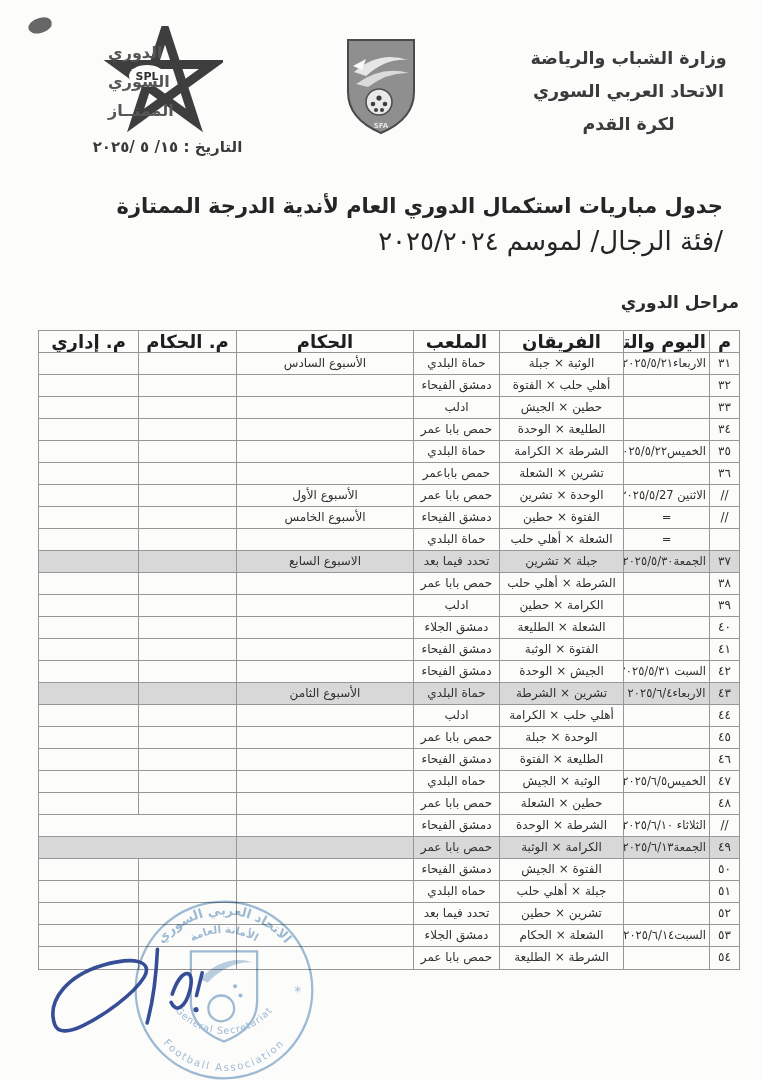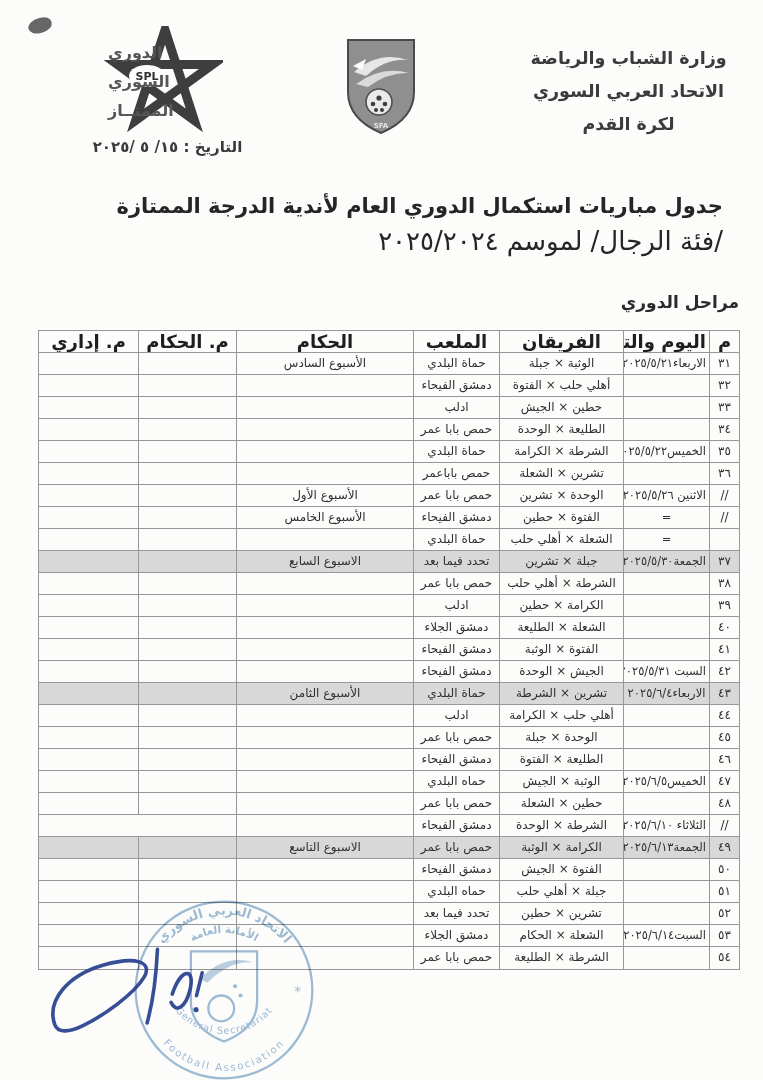--- a/index.html
+++ b/index.html
@@ -159,21 +159,21 @@
       <div class="td c0">٣٦</div>
       <div class="td c1"></div>
       <div class="td c2">تشرين × الشعلة</div>
       <div class="td c3">حمص باباعمر</div>
       <div class="td c4"></div>
       <div class="td c5"></div>
       <div class="td c6"></div>
     </div>
         <div class="tr">
       <div class="td c0">//</div>
-      <div class="td c1">الاثنين ٢٠٢٥/٥/٢٦</div>
+      <div class="td c1">الاثنين ٢٠٢٥/٥/27</div>
       <div class="td c2">الوحدة × تشرين</div>
       <div class="td c3">حمص بابا عمر</div>
       <div class="td c4">الأسبوع الأول</div>
       <div class="td c5"></div>
       <div class="td c6"></div>
     </div>
         <div class="tr">
       <div class="td c0">//</div>
       <div class="td c1">=</div>
       <div class="td c2">الفتوة × حطين</div>
@@ -305,21 +305,20 @@
       <div class="td c2">الشرطة × الوحدة</div>
       <div class="td c3">دمشق الفيحاء</div>
       <div class="td c5"></div>
       <div class="td c6"></div>
     </div>
         <div class="tr hl">
       <div class="td c0">٤٩</div>
       <div class="td c1">الجمعة٢٠٢٥/٦/١٣</div>
       <div class="td c2">الكرامة × الوثبة</div>
       <div class="td c3">حمص بابا عمر</div>
-      <div class="td c4">الاسبوع التاسع</div>
       <div class="td c5"></div>
       <div class="td c6"></div>
     </div>
         <div class="tr">
       <div class="td c0">٥٠</div>
       <div class="td c1"></div>
       <div class="td c2">الفتوة × الجيش</div>
       <div class="td c3">دمشق الفيحاء</div>
       <div class="td c4"></div>
       <div class="td c5"></div>

